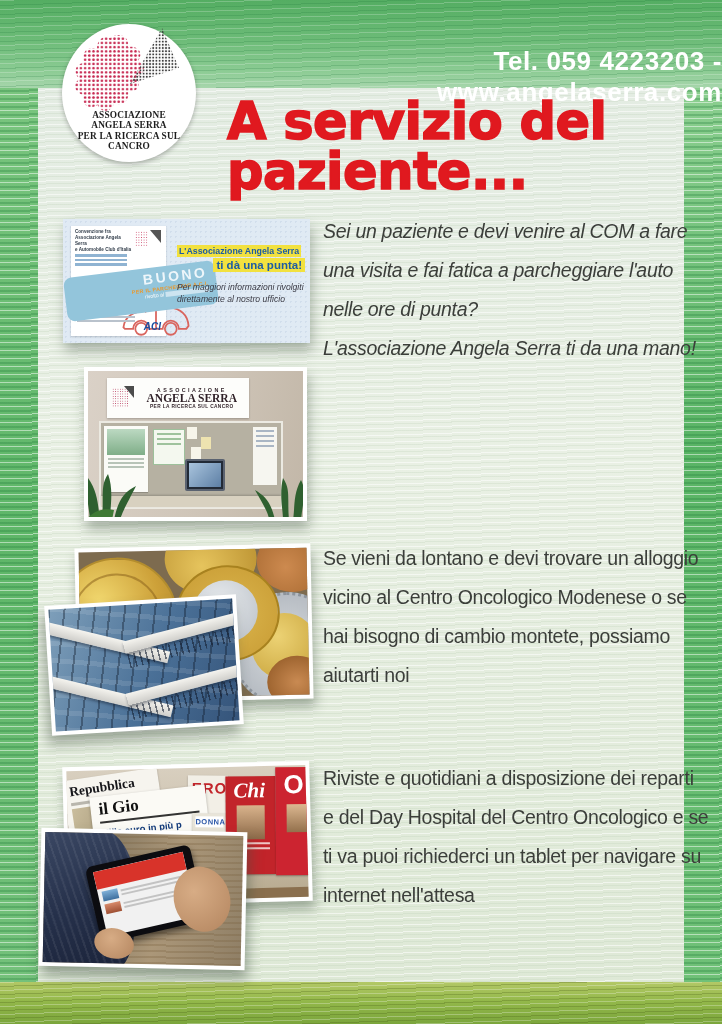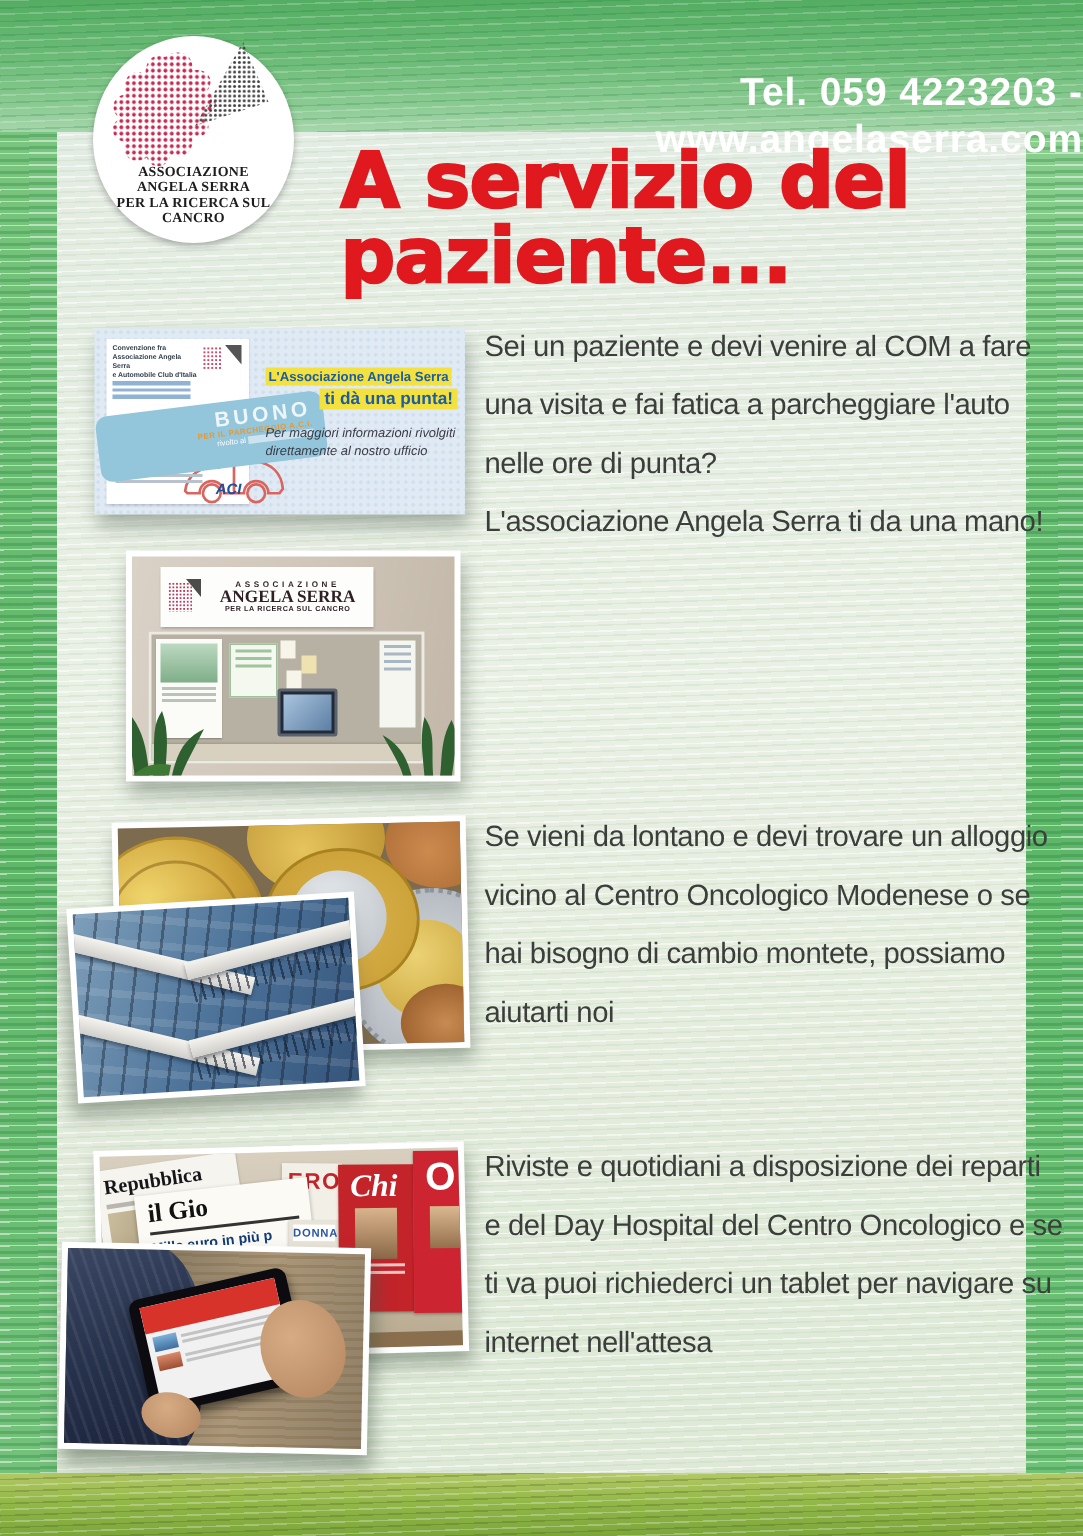--- a/index.html
+++ b/index.html
@@ -34,21 +34,21 @@
         color:#1d1d1d;white-space:pre-line;letter-spacing:.2px;}
   
   .contact{position:absolute;left:231px;top:46px;z-index:3;color:#fff;font-weight:bold;
         font-size:26px;letter-spacing:.6px;text-align:right;}
   .title{position:absolute;left:227px;top:97px;z-index:3;color:#e0191f;font-weight:bold;
         font-family:"DejaVu Sans",sans-serif;font-size:51px;line-height:50px;letter-spacing:-.5px;
         white-space:pre-line;-webkit-text-stroke:1.6px #e0191f;}
   
   .copy{position:absolute;left:323px;z-index:3;color:#3b3e3a;font-size:19.5px;line-height:39px;
         letter-spacing:-.3px;white-space:pre-line;}
-  .p1{top:212px;}.p2{top:369px;}.p3{top:539px;}.p4{top:759px;}
+  .p1{top:212px;font-style:italic;}.p2{top:369px;}.p3{top:539px;}.p4{top:759px;}
   
   .photo{position:absolute;background:#fff;padding:4px;z-index:3;
         box-shadow:2px 8px 12px rgba(70,85,70,.42);}
   .scene{position:relative;width:100%;height:100%;overflow:hidden;}
   
   .flyer{position:absolute;left:63px;top:219px;width:247px;height:124px;z-index:3;
         background:radial-gradient(rgba(125,155,190,.15) 1px, rgba(0,0,0,0) 1px) 0 0/5px 5px,#e0eaf4;
         box-shadow:2px 8px 12px rgba(70,85,70,.4);}
   .flyer-card{position:absolute;left:8px;top:7px;width:95px;height:110px;background:#fff;
         box-shadow:0 1px 2px rgba(0,0,0,.18);}

